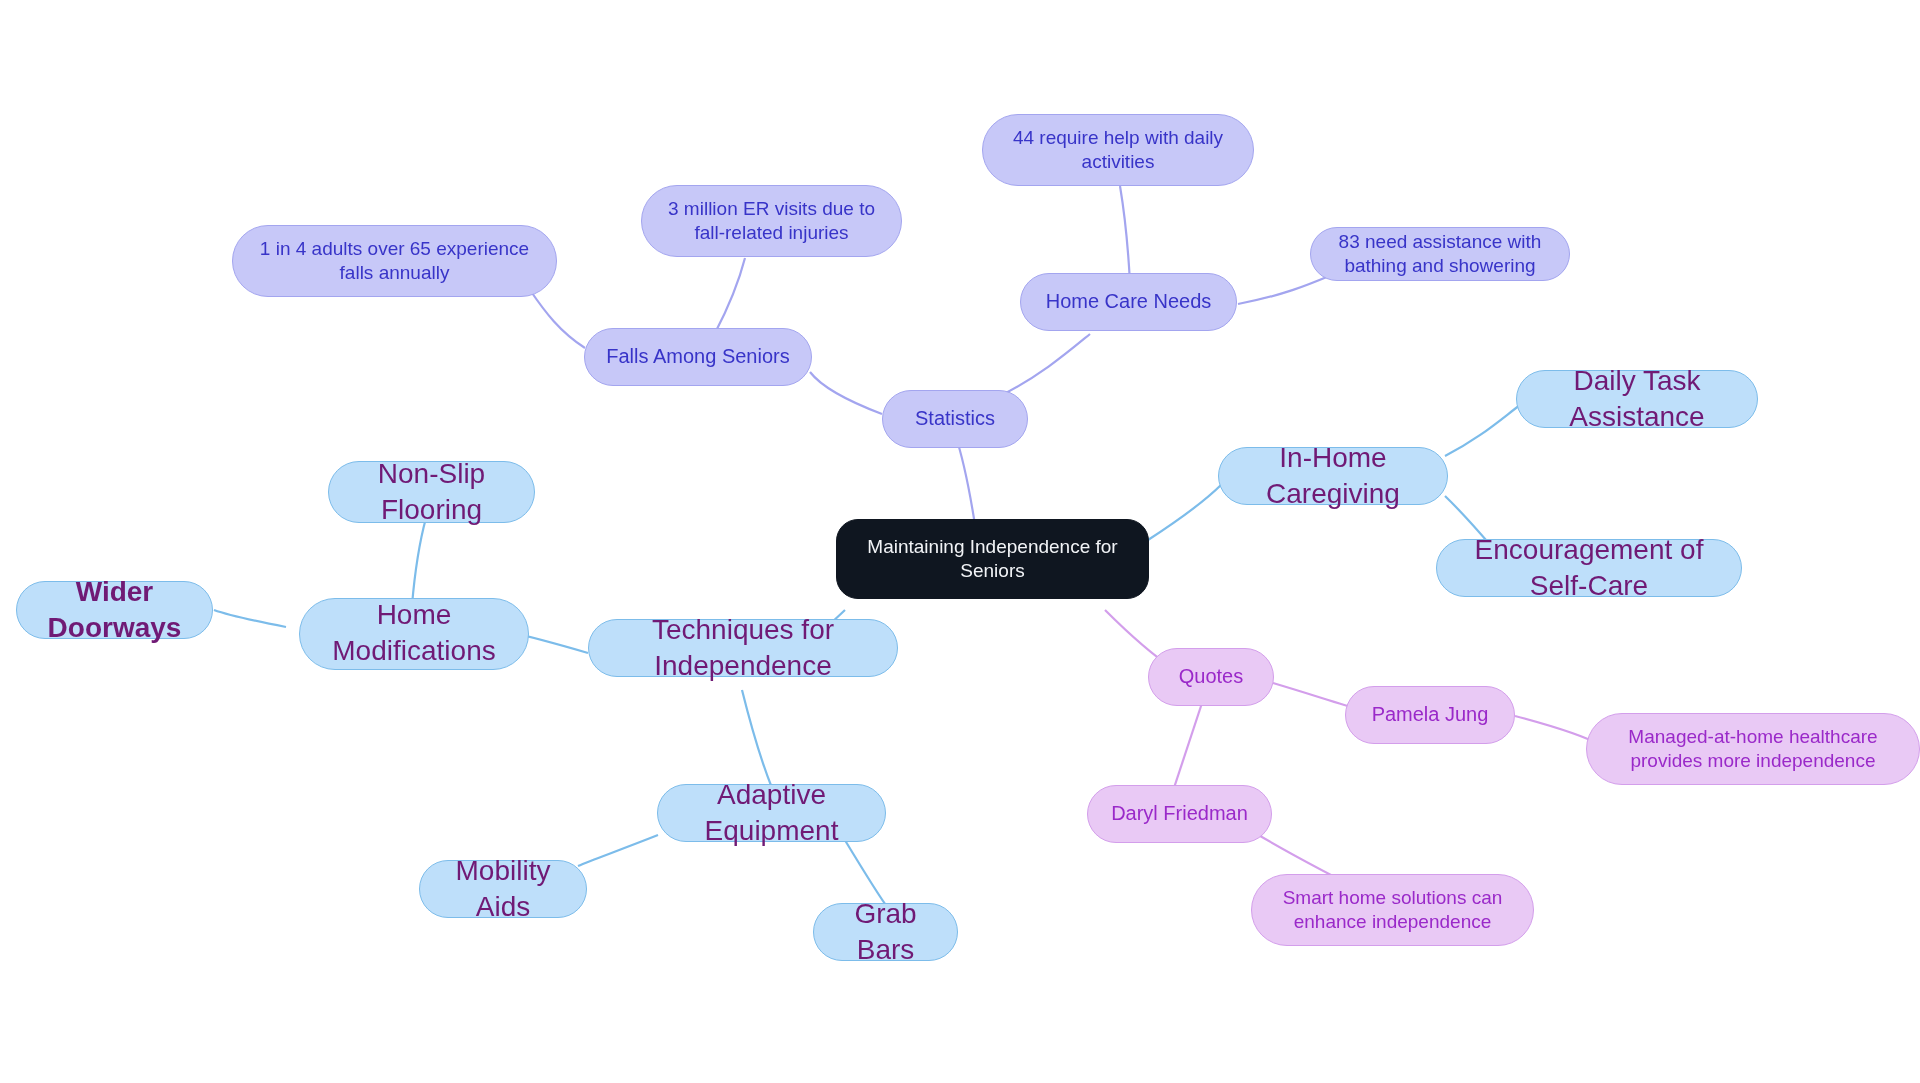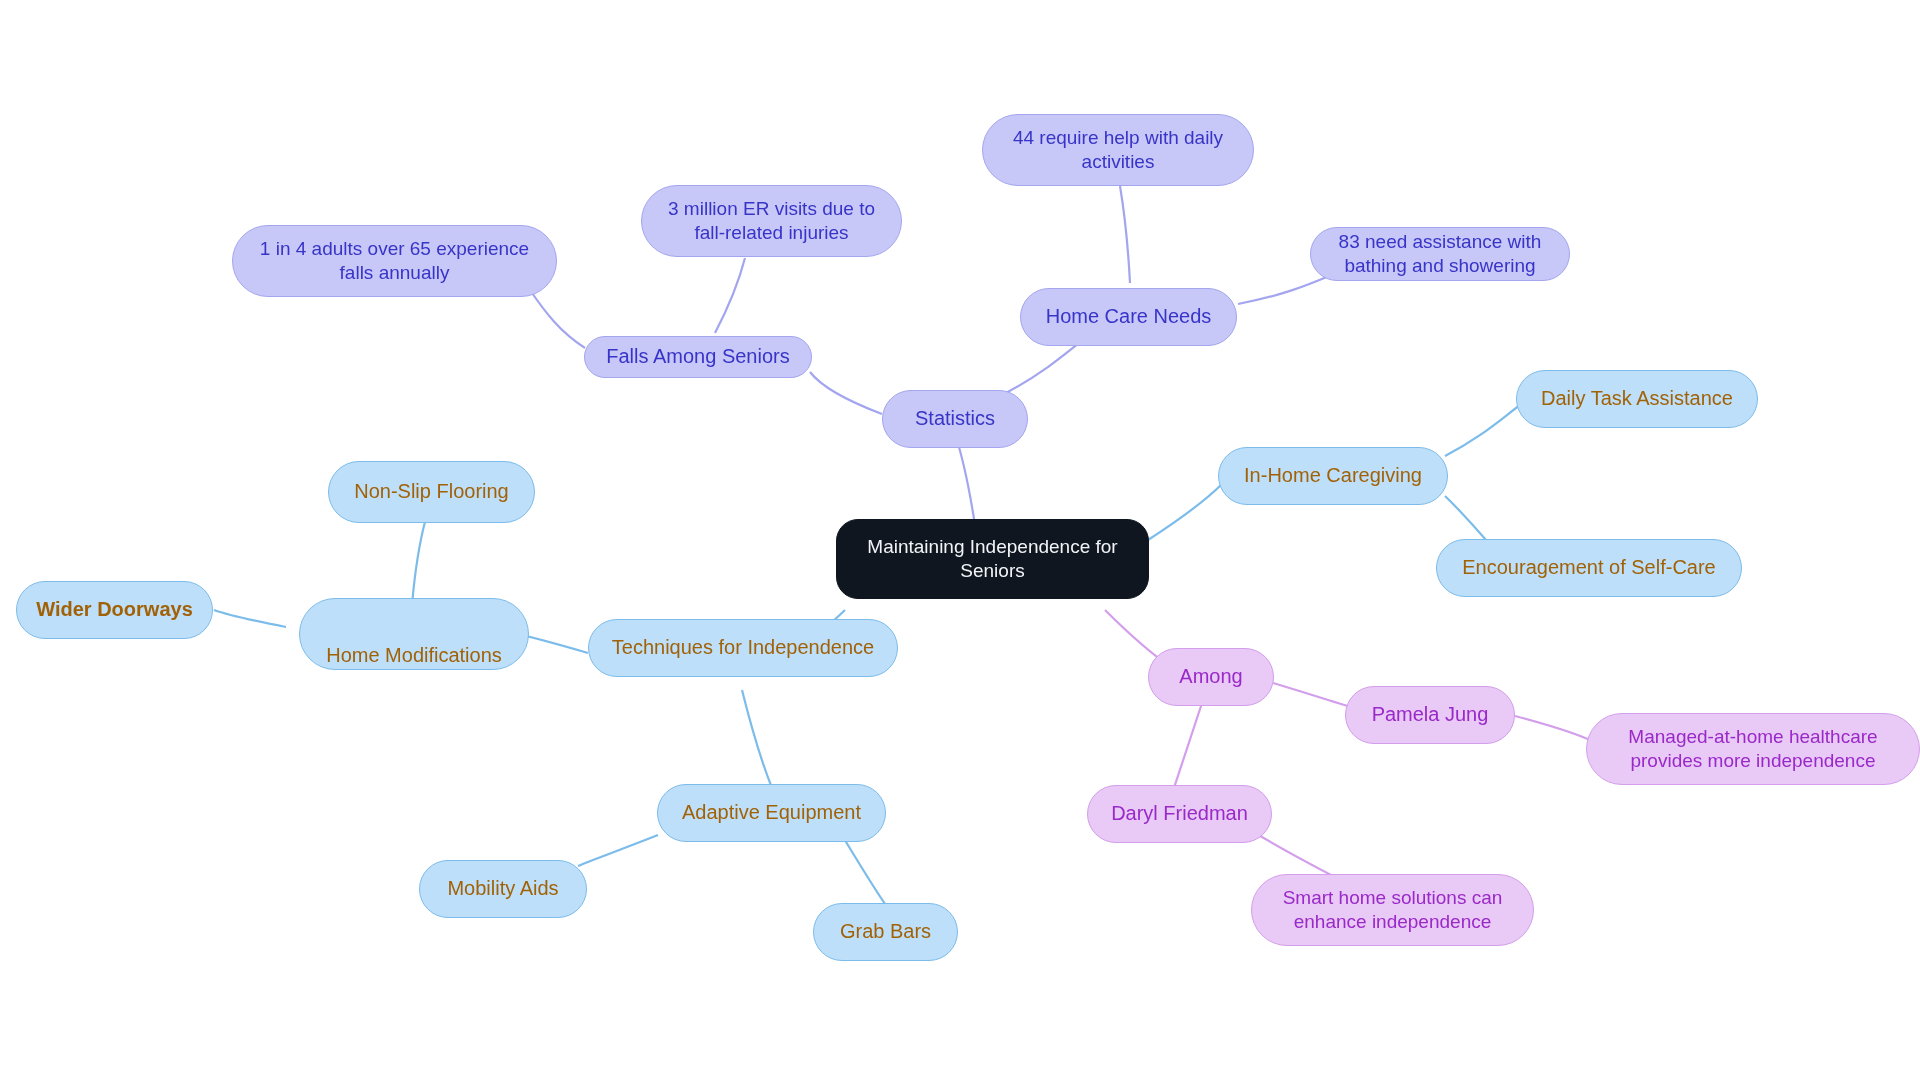--- a/index.html
+++ b/index.html
@@ -46,22 +46,22 @@
   }
   .node-purple {
     background: #c7c8f8;
     border-color: #a3a5ef;
     color: #3834c8;
     font-size: 20px;
   }
   .node-blue {
     background: #bedffa;
     border-color: #7cbcea;
-    color: #a16207;
-    font-size: 20px;
+    color: #701a75;
+    font-size: 28px;
   }
   .node-magenta {
     background: #e9c9f5;
     border-color: #d39eeb;
     color: #9a29c9;
     font-size: 20px;
   }
   .node-small { font-size: 19px; }
 </style>
 </head>
@@ -118,35 +118,35 @@
 
   <div class="node node-root" style="left:836px; top:519px; width:313px; height:80px;">
     <span>Maintaining Independence for
 Seniors</span>
   </div>
 
   <div class="node node-purple" style="left:882px; top:390px; width:146px; height:58px;">
     <span>Statistics</span>
   </div>
 
-  <div class="node node-purple" style="left:584px; top:328px; width:228px; height:42px;margin-top:8px;">
+  <div class="node node-purple" style="left:584px; top:328px; width:228px; height:58px;">
     <span>Falls Among Seniors</span>
   </div>
 
   <div class="node node-purple node-small" style="left:232px; top:225px; width:325px; height:72px;">
     <span>1 in 4 adults over 65 experience
 falls annually</span>
   </div>
 
   <div class="node node-purple node-small" style="left:641px; top:185px; width:261px; height:72px;">
     <span>3 million ER visits due to
 fall-related injuries</span>
   </div>
 
-  <div class="node node-purple" style="left:1020px; top:288px; width:217px; height:58px;">
+  <div class="node node-purple" style="left:1020px; top:273px; width:217px; height:58px;">
     <span>Home Care Needs</span>
   </div>
 
   <div class="node node-purple node-small" style="left:982px; top:114px; width:272px; height:72px;">
     <span>44 require help with daily
 activities</span>
   </div>
 
   <div class="node node-purple node-small" style="left:1310px; top:227px; width:260px; height:54px;">
     <span>83 need assistance with
@@ -159,21 +159,21 @@
 
   <div class="node node-blue" style="left:1516px; top:370px; width:242px; height:58px;">
     <span>Daily Task Assistance</span>
   </div>
 
   <div class="node node-blue" style="left:1436px; top:539px; width:306px; height:58px;">
     <span>Encouragement of Self-Care</span>
   </div>
 
   <div class="node node-magenta" style="left:1148px; top:648px; width:126px; height:58px;">
-    <span>Among</span>
+    <span>Quotes</span>
   </div>
 
   <div class="node node-magenta" style="left:1345px; top:686px; width:170px; height:58px;">
     <span>Pamela Jung</span>
   </div>
 
   <div class="node node-magenta node-small" style="left:1586px; top:713px; width:334px; height:72px;">
     <span>Managed-at-home healthcare
 provides more independence</span>
   </div>

